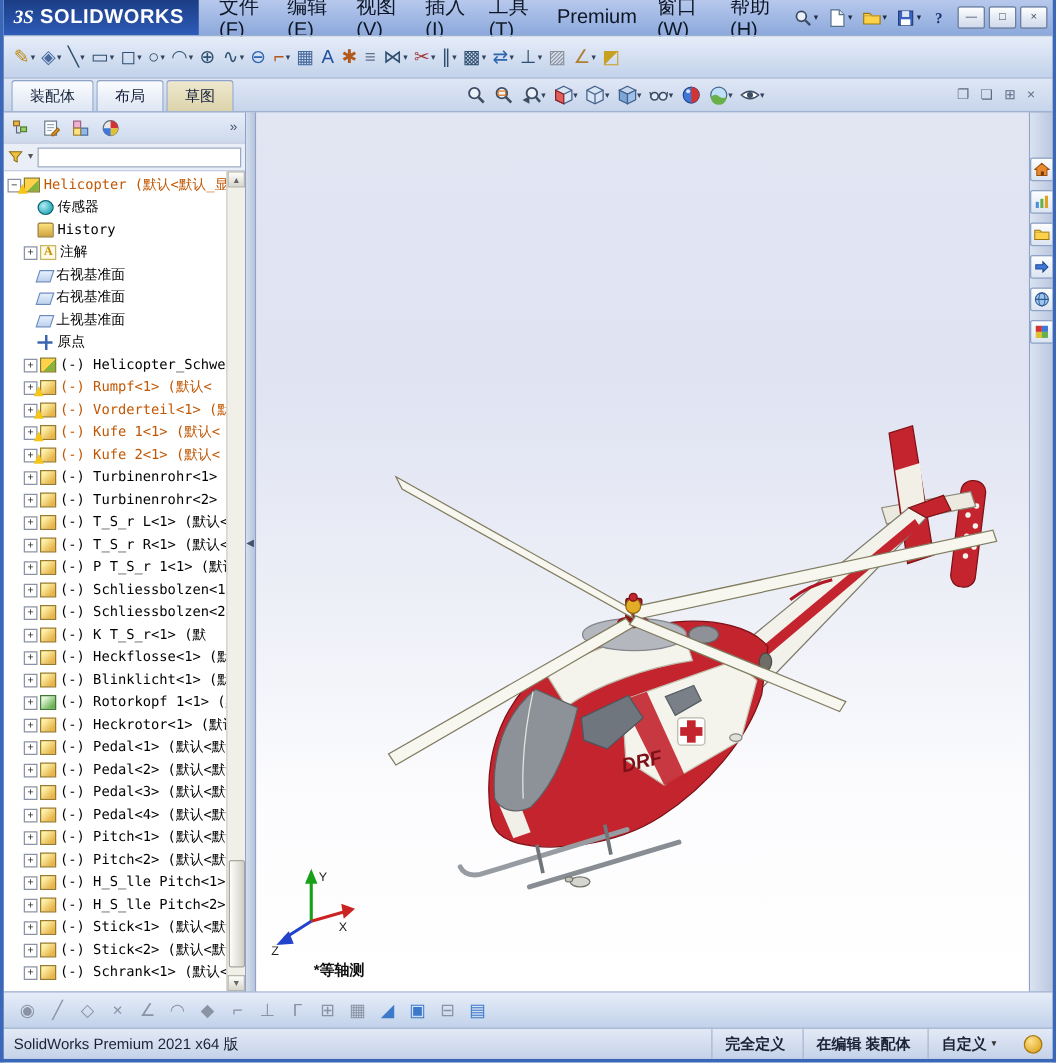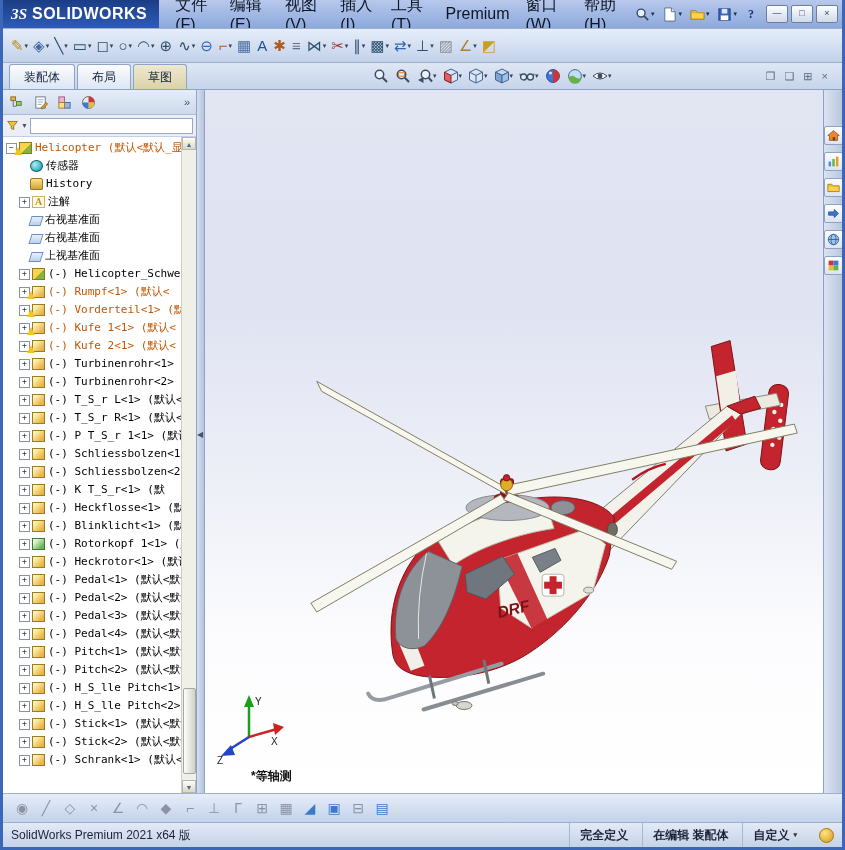--- a/index.html
+++ b/index.html
@@ -519,20 +519,25 @@
             <div class="trow ind1" title="右视基准面">
               <span class="exp"></span>
               <span class="ticon i-plane"></span>
               <span class="tlabel">右视基准面</span>
             </div>
             <div class="trow ind1" title="上视基准面">
               <span class="exp"></span>
               <span class="ticon i-plane"></span>
               <span class="tlabel">上视基准面</span>
             </div>
+            <div class="trow ind1" title="原点">
+              <span class="exp"></span>
+              <span class="ticon i-origin"></span>
+              <span class="tlabel">原点</span>
+            </div>
             <div class="trow ind1" title="(-) Helicopter_Schwei_S">
               <span class="exp box">+</span>
               <span class="ticon i-asm"></span>
               <span class="tlabel">(-) Helicopter_Schwei_S</span>
             </div>
             <div class="trow ind1" title="(-) Rumpf&lt;1&gt; (默认&lt;">
               <span class="exp box">+</span>
               <span class="ticon i-part">
                 <b class="wtri on"></b>
               </span>

